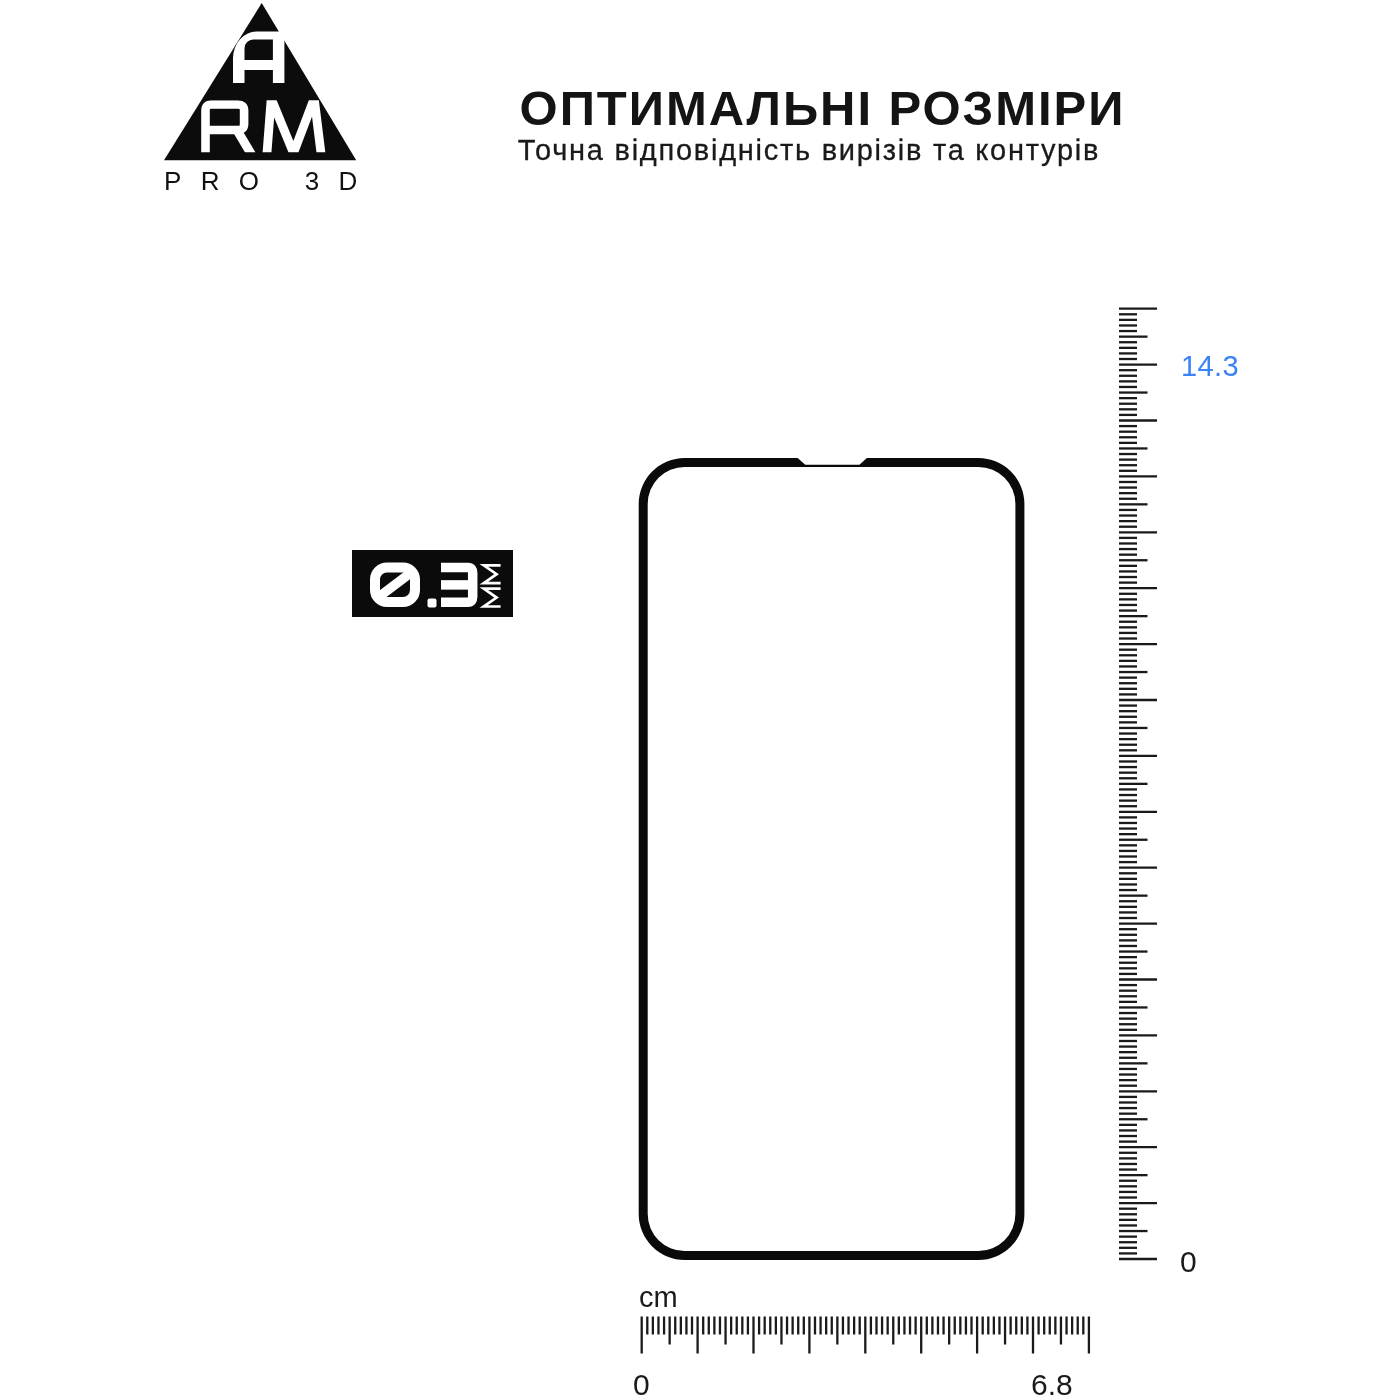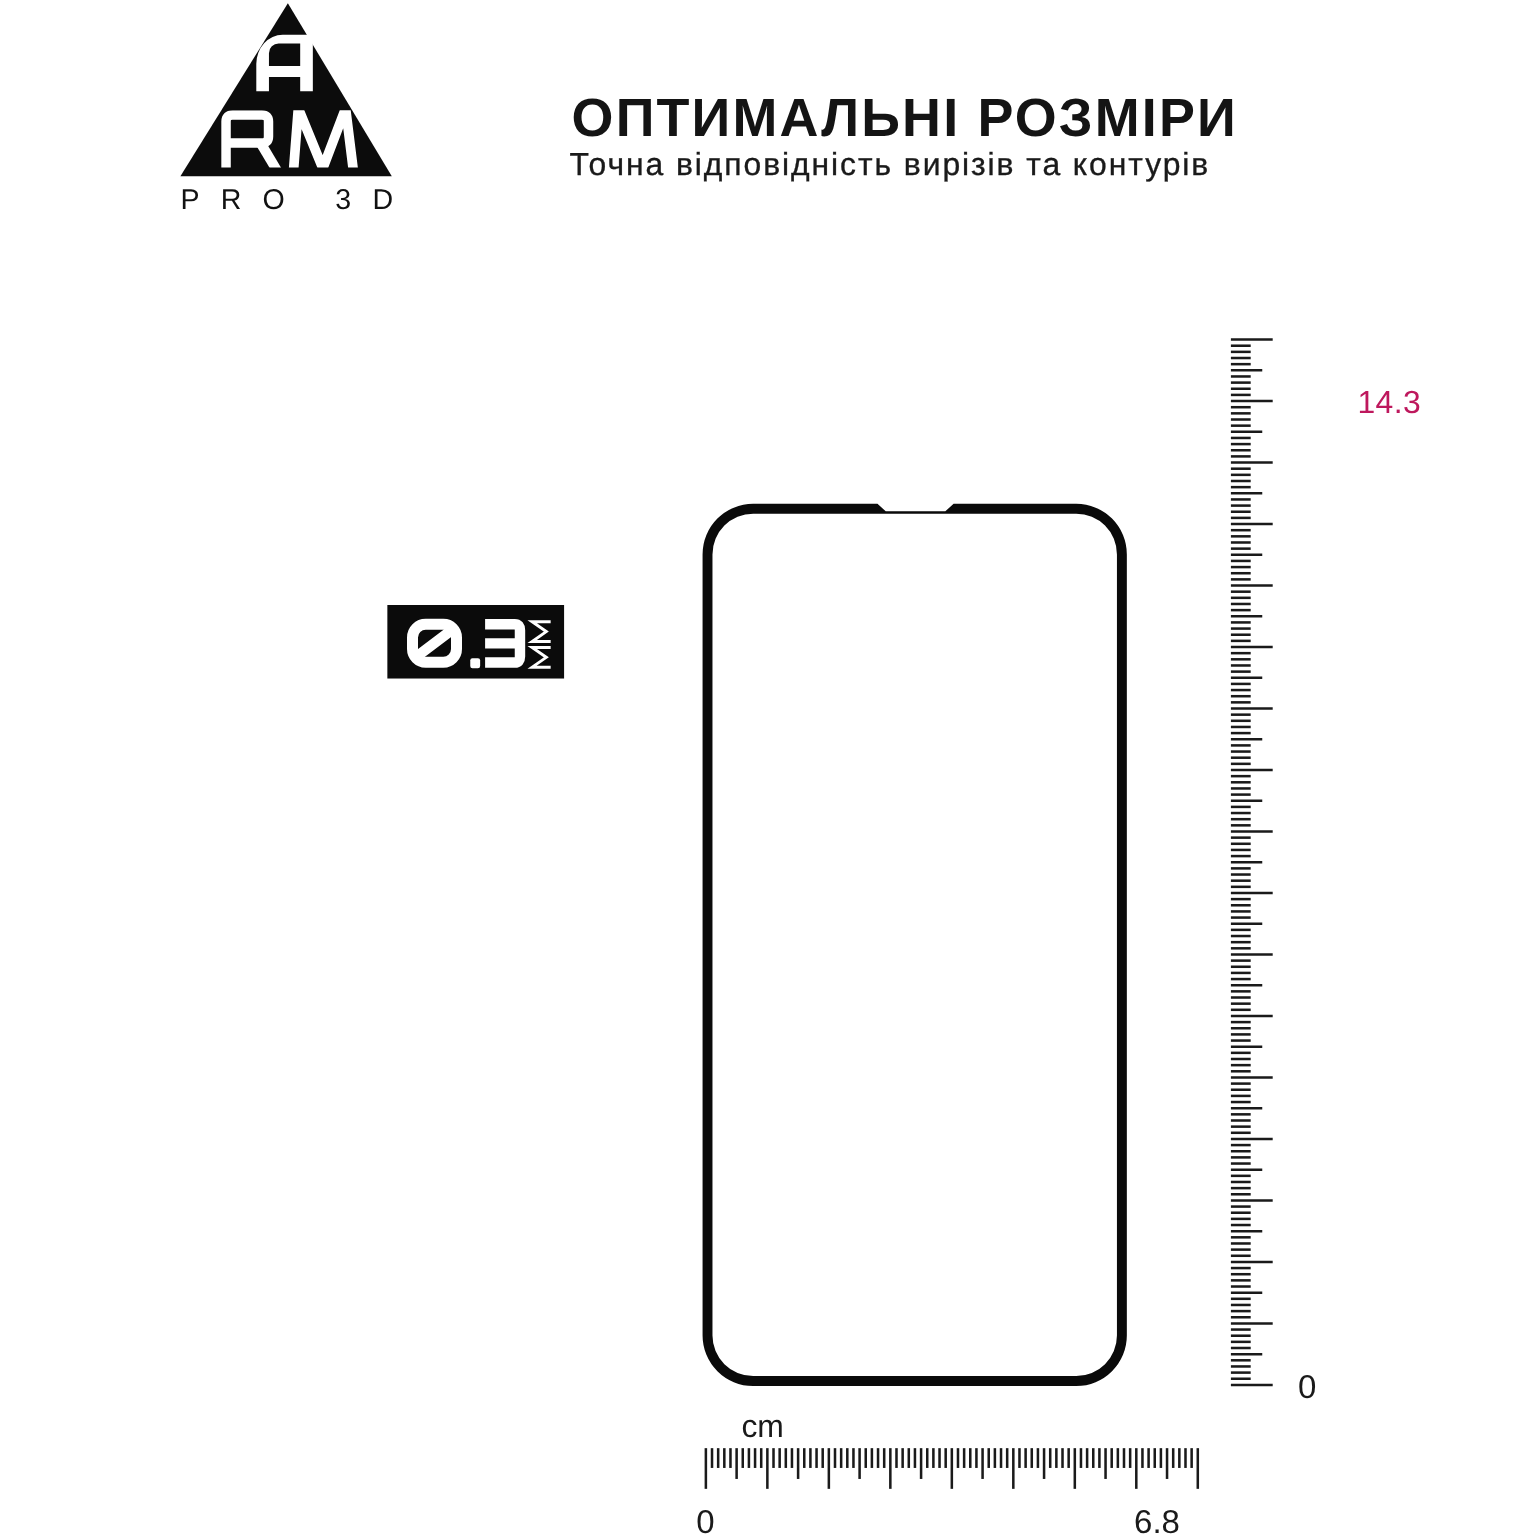--- a/index.html
+++ b/index.html
@@ -246,21 +246,21 @@
 <line x1="1119.0" y1="342.24" x2="1137.0" y2="342.24"></line>
 <line x1="1119.0" y1="336.65" x2="1147.5" y2="336.65"></line>
 <line x1="1119.0" y1="331.06" x2="1137.0" y2="331.06"></line>
 <line x1="1119.0" y1="325.47" x2="1137.0" y2="325.47"></line>
 <line x1="1119.0" y1="319.88" x2="1137.0" y2="319.88"></line>
 <line x1="1119.0" y1="314.29" x2="1137.0" y2="314.29"></line>
 <line x1="1119.0" y1="308.70" x2="1157.0" y2="308.70"></line>
   </g>
 </svg>
 
-<div class="abs" style="left:1234px;top:349.5px;font-size:29px;letter-spacing:0.4px;color:#be185d;">14.3</div>
+<div class="abs" style="left:1181px;top:349.5px;font-size:29px;letter-spacing:0.4px;color:#3b82f6;">14.3</div>
 
 <div class="abs" style="left:1180px;top:1244.5px;font-size:30px;color:#1a1a1a;">0</div>
 
 <svg class="abs" style="left:630px;top:1280px;" width="500" height="120" viewBox="0 0 500 120">
   <g stroke="#1a1a1a" stroke-width="2.3" transform="translate(-630,-1280)">
 <line x1="641.70" y1="1316.5" x2="641.70" y2="1353.5"></line>
 <line x1="647.29" y1="1316.5" x2="647.29" y2="1334.5"></line>
 <line x1="652.88" y1="1316.5" x2="652.88" y2="1334.5"></line>
 <line x1="658.47" y1="1316.5" x2="658.47" y2="1334.5"></line>
 <line x1="664.06" y1="1316.5" x2="664.06" y2="1334.5"></line>
@@ -336,17 +336,17 @@
 <line x1="1055.36" y1="1316.5" x2="1055.36" y2="1334.5"></line>
 <line x1="1060.95" y1="1316.5" x2="1060.95" y2="1344.5"></line>
 <line x1="1066.54" y1="1316.5" x2="1066.54" y2="1334.5"></line>
 <line x1="1072.13" y1="1316.5" x2="1072.13" y2="1334.5"></line>
 <line x1="1077.72" y1="1316.5" x2="1077.72" y2="1334.5"></line>
 <line x1="1083.31" y1="1316.5" x2="1083.31" y2="1334.5"></line>
 <line x1="1088.90" y1="1316.5" x2="1088.90" y2="1353.5"></line>
   </g>
 </svg>
 
-<div class="abs" style="left:674px;top:1281px;font-size:29px;color:#1a1a1a;">cm</div>
+<div class="abs" style="left:639px;top:1281px;font-size:29px;color:#1a1a1a;">cm</div>
 
 <div class="abs" style="left:633px;top:1368px;font-size:30px;color:#1a1a1a;">0</div>
 
 <div class="abs" style="left:1031px;top:1368px;font-size:30px;color:#1a1a1a;">6.8</div>
 
 </body></html>

